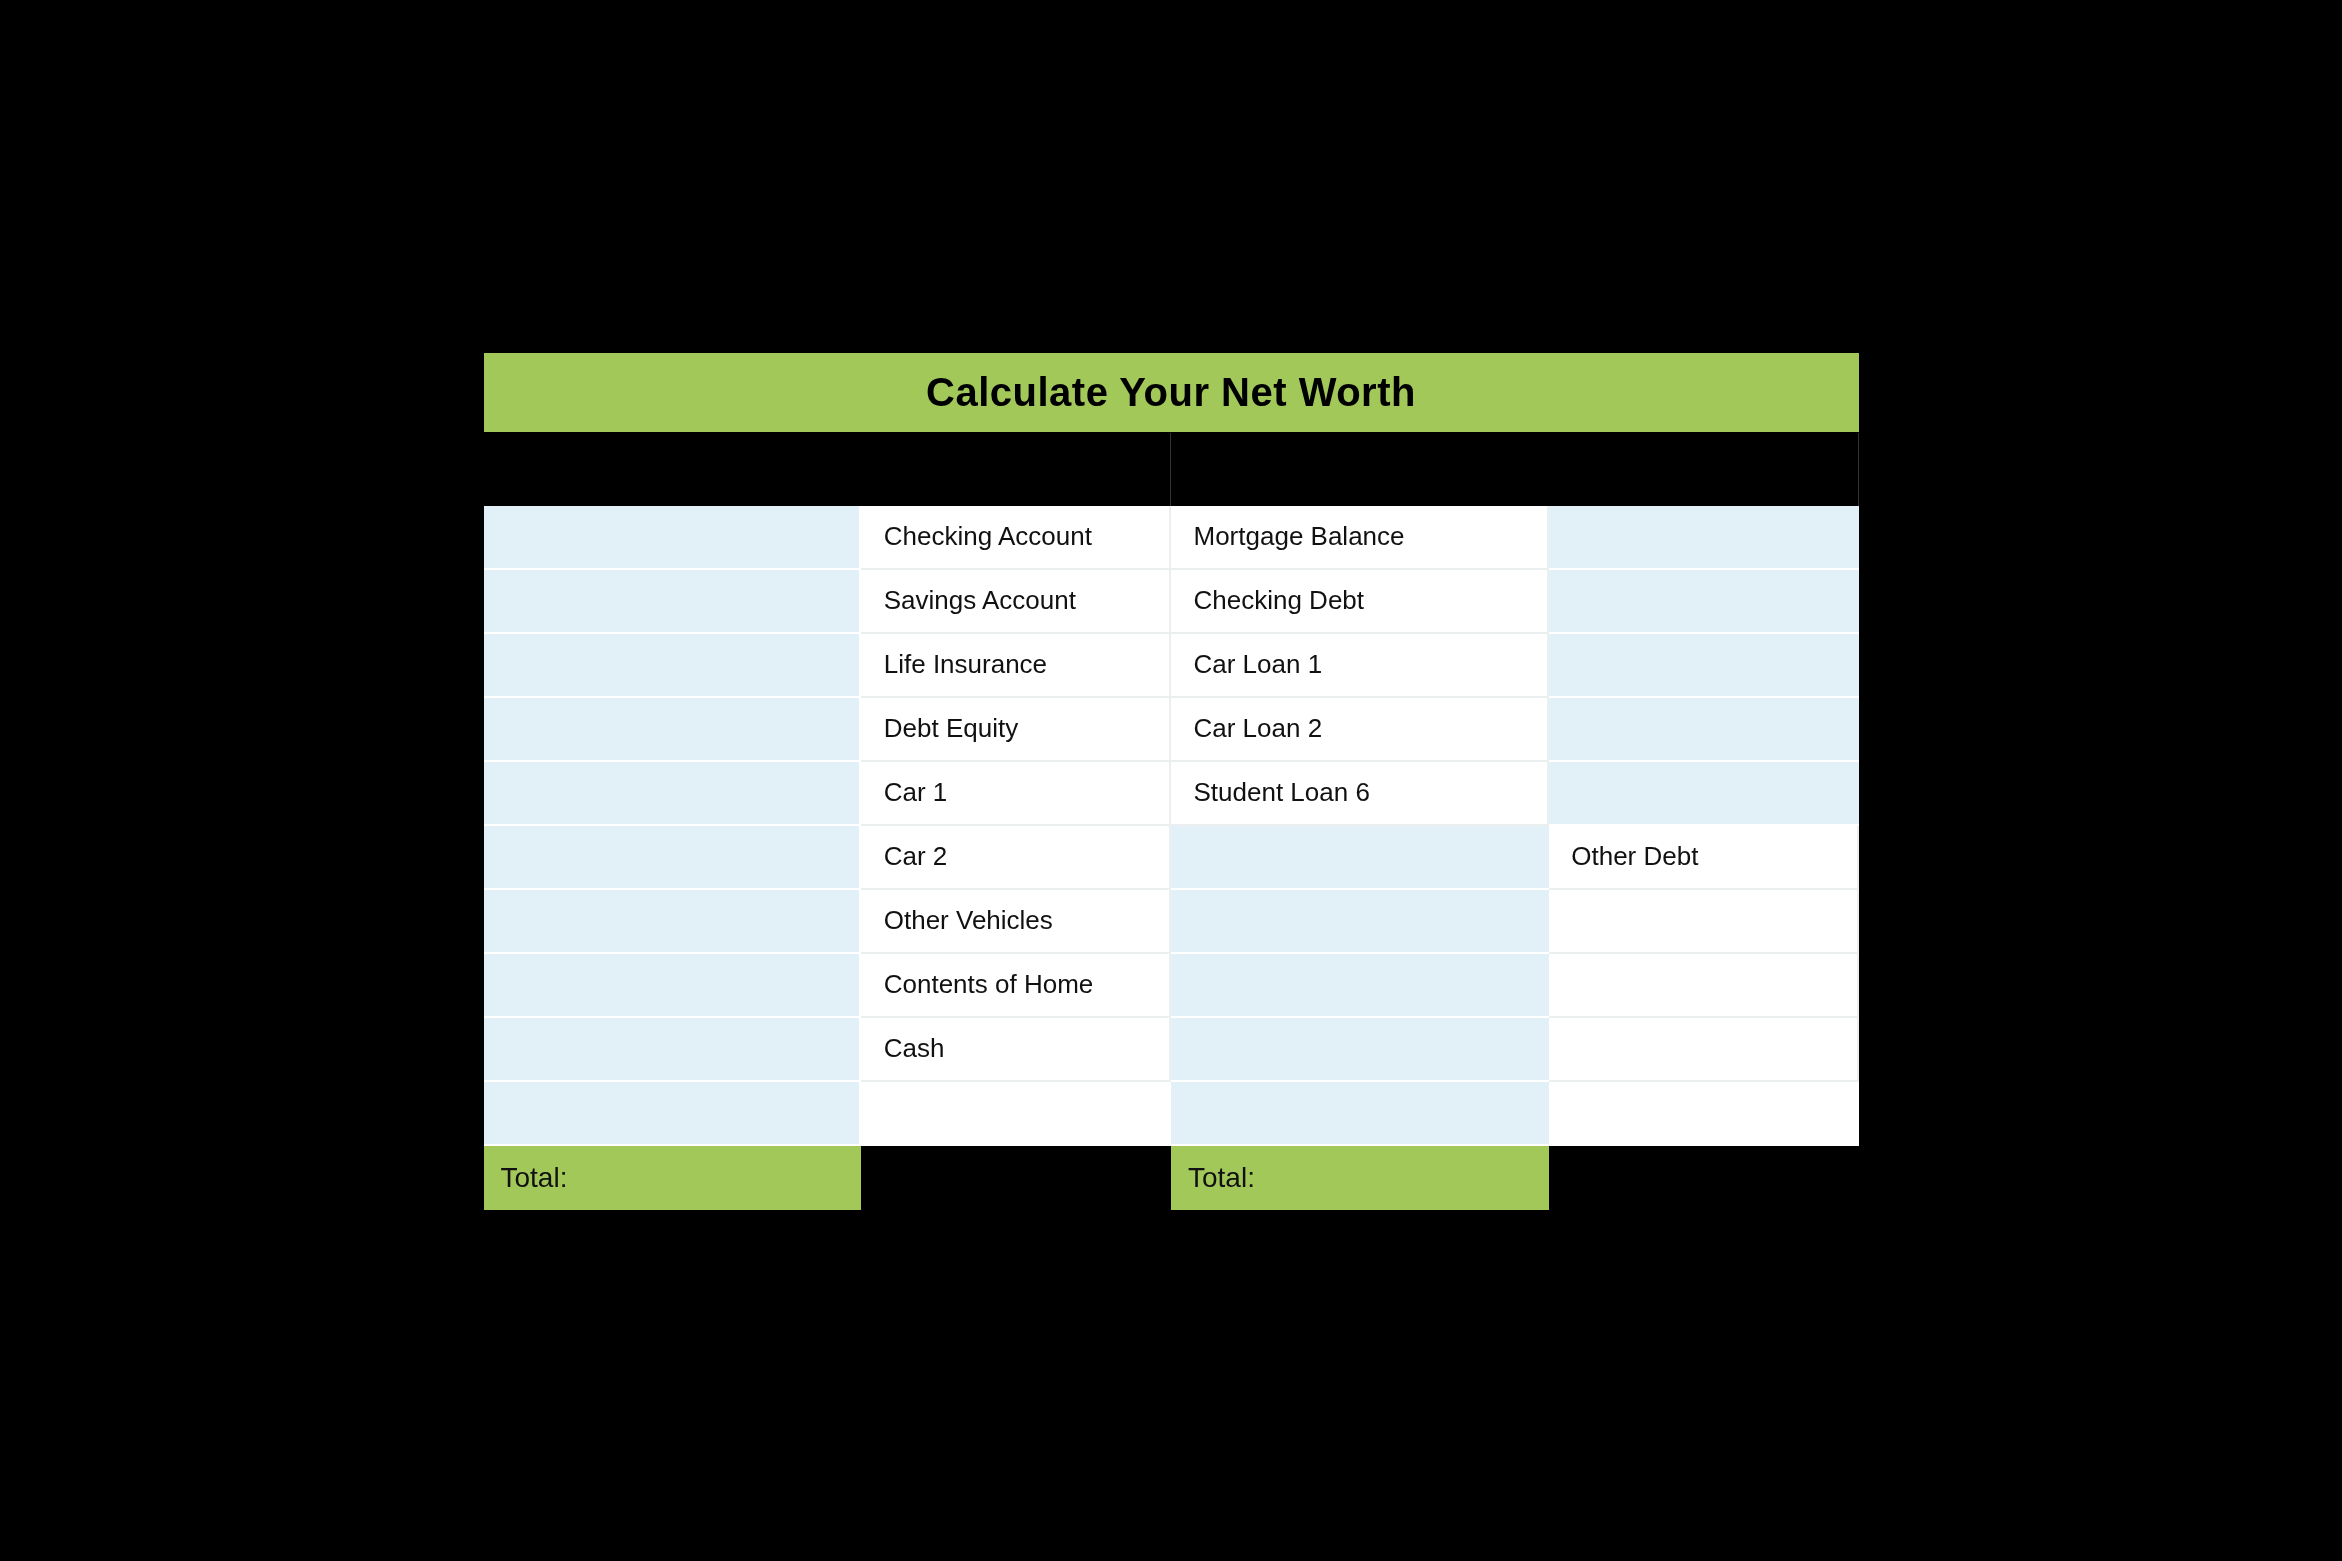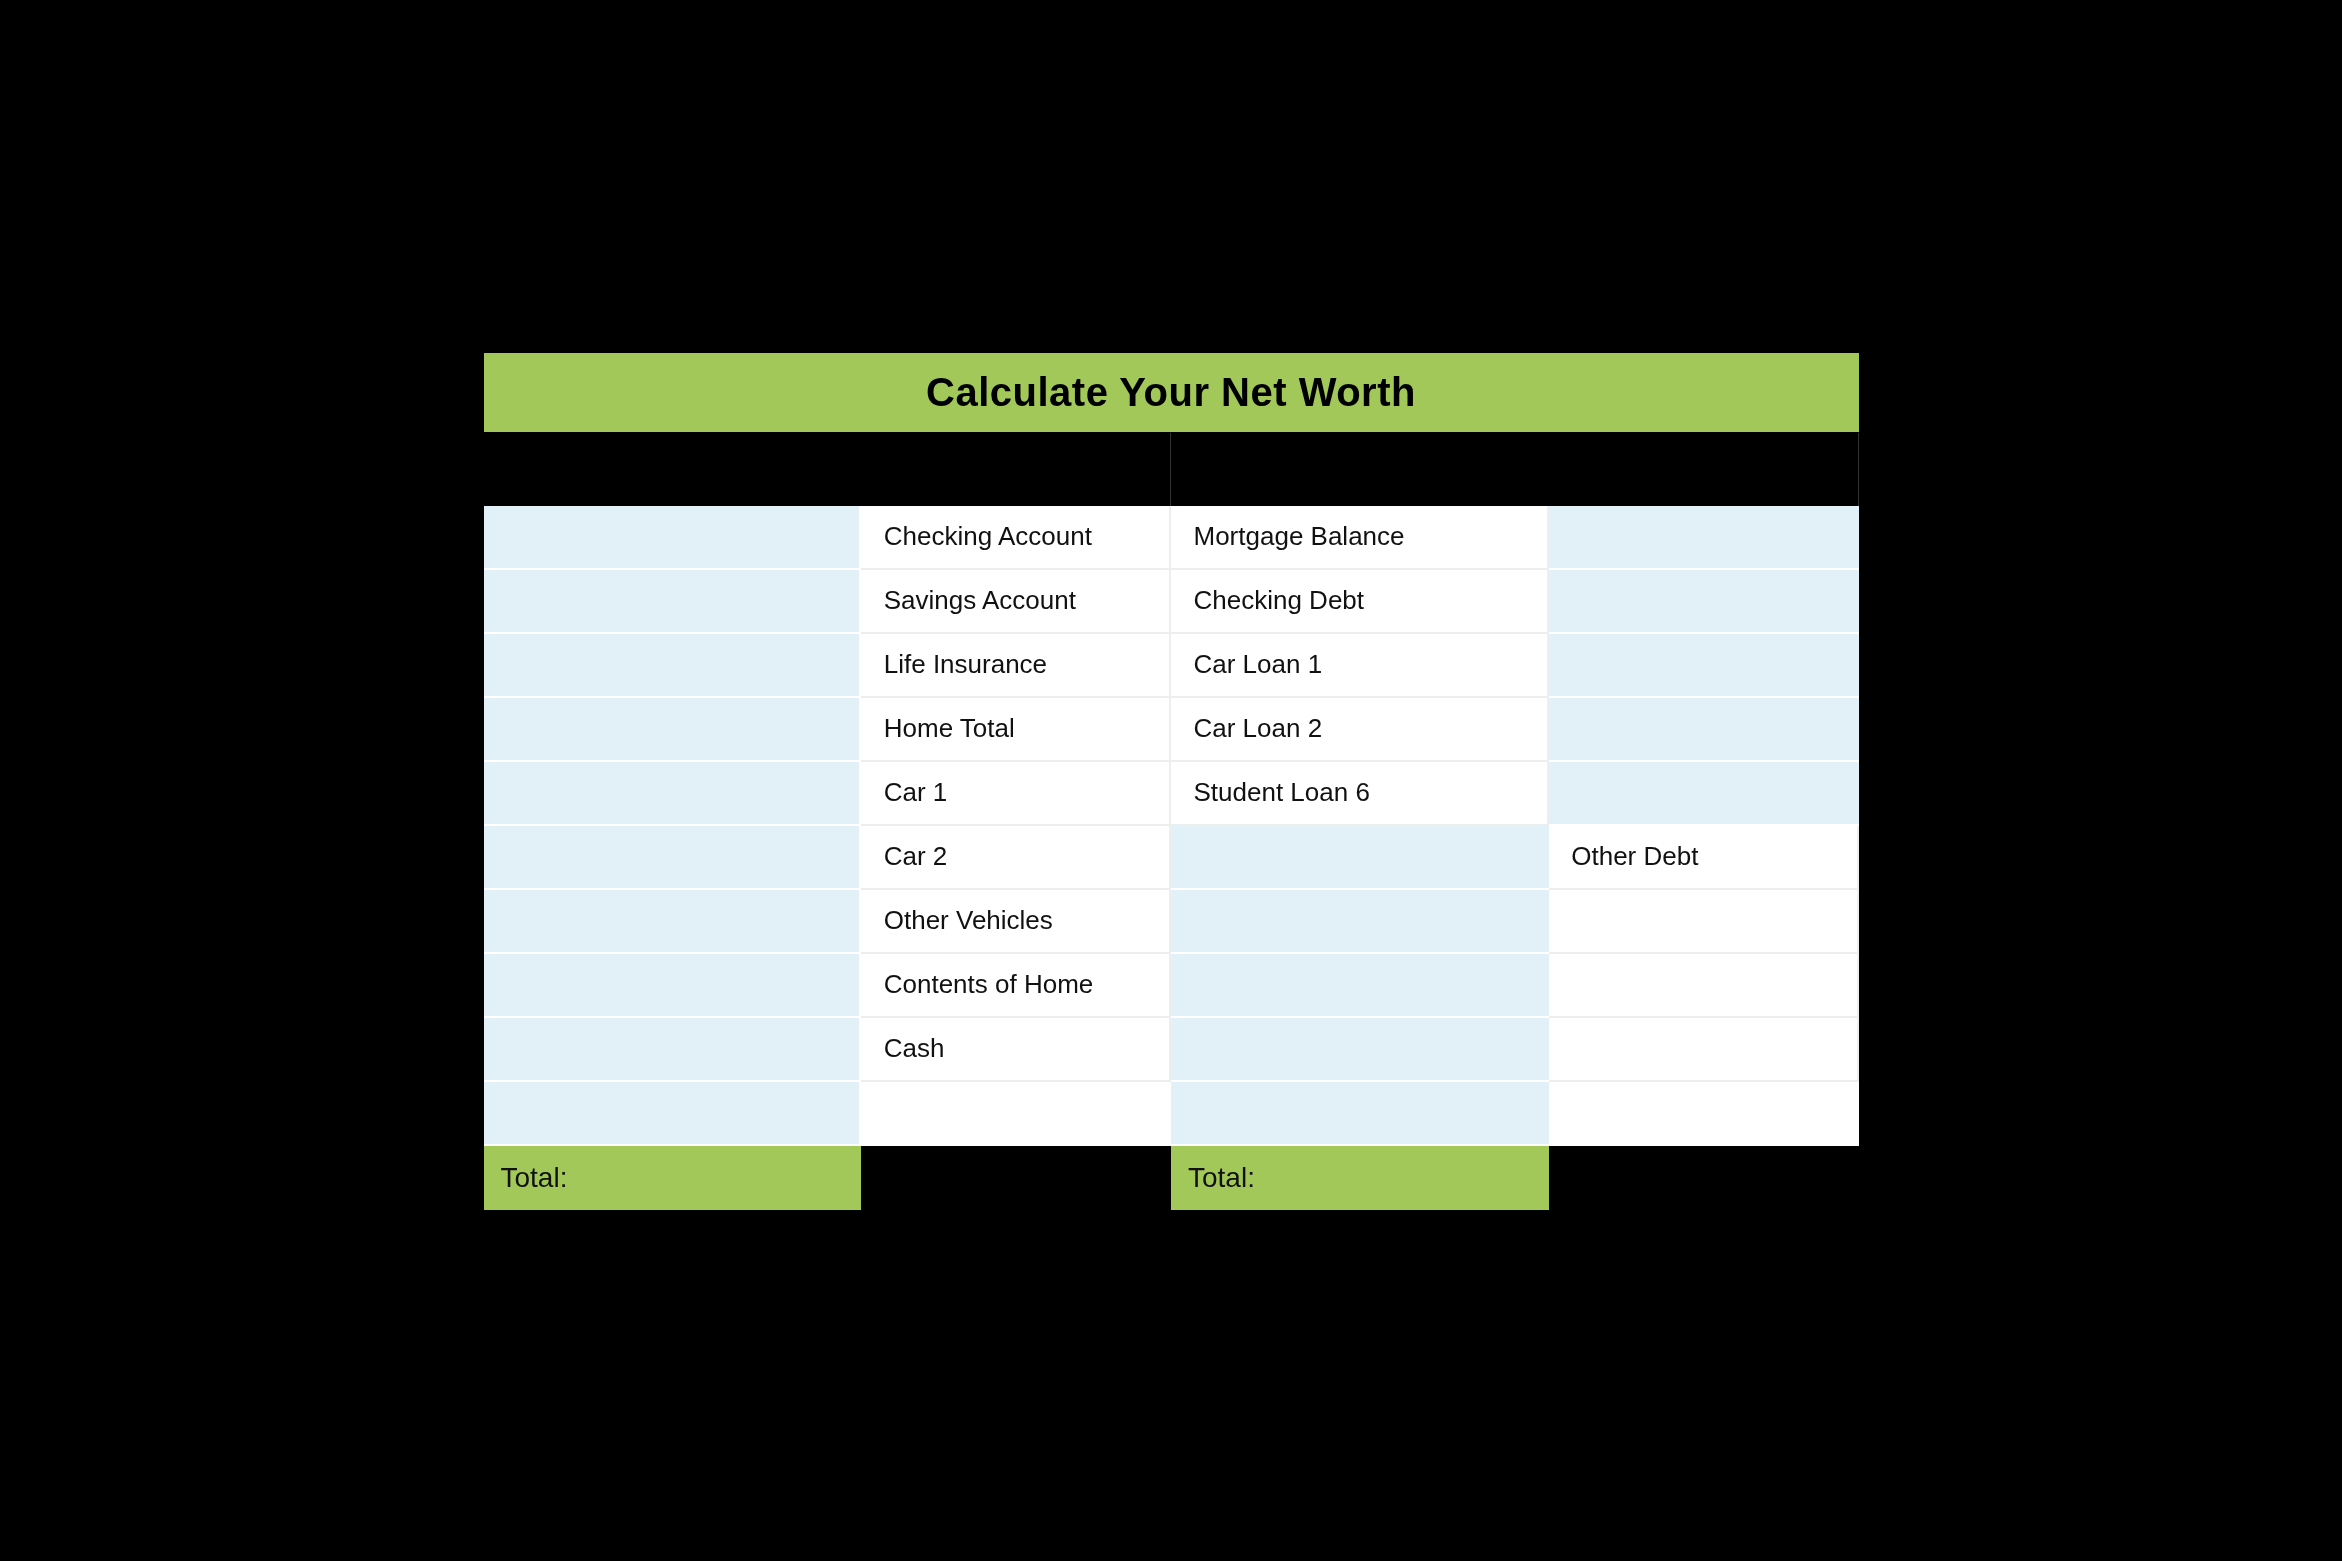--- a/index.html
+++ b/index.html
@@ -97,21 +97,21 @@
   <div class="body">
 
     <div class="col left-col">
       <div class="cell value-cell"></div>
       <div class="cell label-cell">Checking Account</div>
       <div class="cell value-cell"></div>
       <div class="cell label-cell">Savings Account</div>
       <div class="cell value-cell"></div>
       <div class="cell label-cell">Life Insurance</div>
       <div class="cell value-cell"></div>
-      <div class="cell label-cell">Home Total</div>
+      <div class="cell label-cell">Debt Equity</div>
       <div class="cell value-cell"></div>
       <div class="cell label-cell">Car 1</div>
       <div class="cell value-cell"></div>
       <div class="cell label-cell">Car 2</div>
       <div class="cell value-cell"></div>
       <div class="cell label-cell">Other Vehicles</div>
       <div class="cell value-cell"></div>
       <div class="cell label-cell">Contents of Home</div>
       <div class="cell value-cell"></div>
       <div class="cell label-cell">Cash</div>

